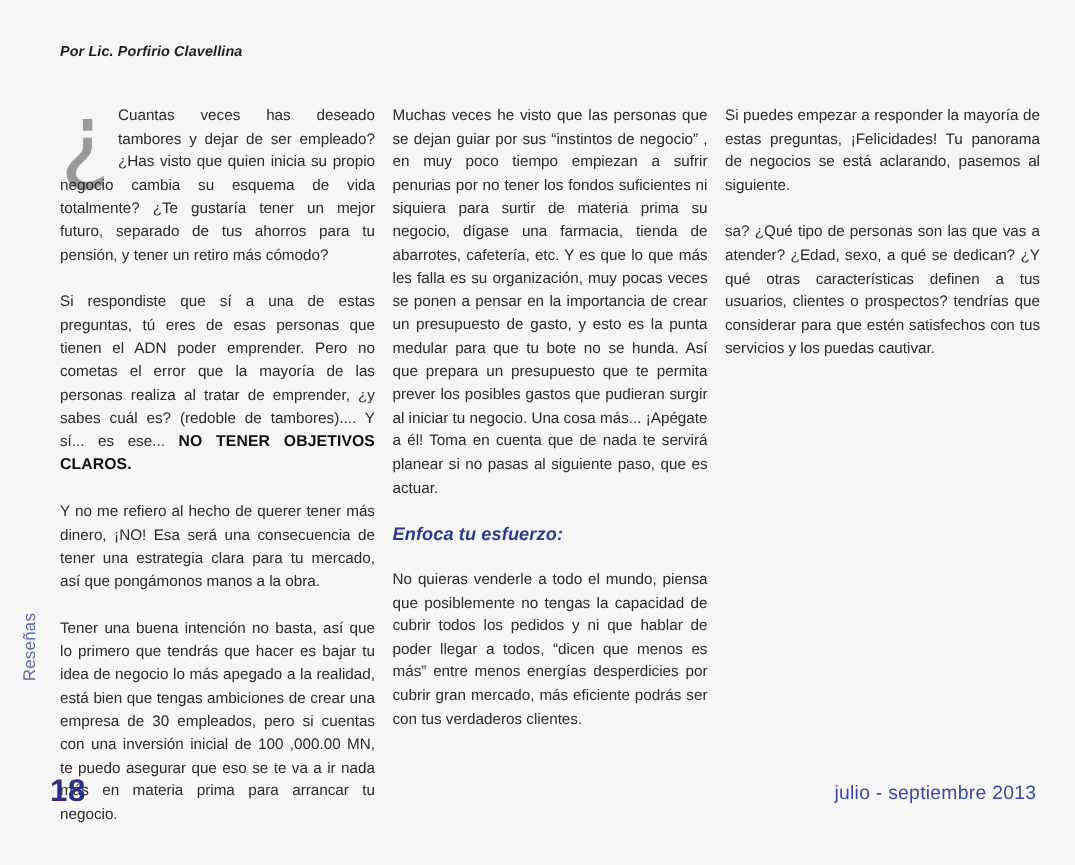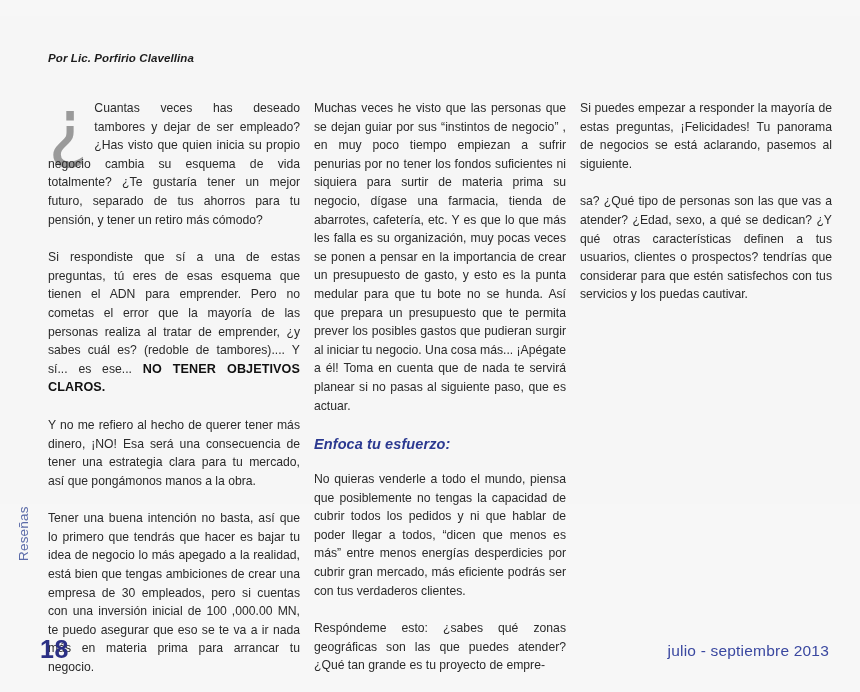--- a/index.html
+++ b/index.html
@@ -10,21 +10,21 @@
     width: 860px;
     height: 692px;
     background: #f7f7f7;
     font-family: "Liberation Sans", sans-serif;
     overflow: hidden;
     position: relative;
   }
 
   .page {
     position: absolute;
-    left: 0; top: 16px;
+    left: 0; top: 0;
     width: 860px;
     height: 488px;
     background: #f6f6f6;
   }
 
   
   .byline {
     position: absolute;
     left: 48px;
     top: 36px;
@@ -137,36 +137,35 @@
 <div class="page">
 
   <div class="byline">Por Lic. Porfirio Clavellina</div>
 
   <div class="columns">
 
     <div class="col">
 
       <p class="body dropcap-para"><span class="dropcap">¿</span><span>Cuantas veces has deseado tambores y dejar de ser empleado? ¿Has visto que quien inicia su propio negocio cambia su esquema de vida totalmente? ¿Te gustaría tener un mejor futuro, separado de tus ahorros para tu pensión, y tener un retiro más cómodo?</span></p>
 
-      <p class="body"><span>Si respondiste que sí a una de estas preguntas, tú eres de esas esquema que tienen el ADN para emprender. Pero no cometas el error que la mayoría de las personas realiza al tratar de emprender, ¿y sabes cuál es? (redoble de tambores).... Y sí... es ese... </span><b class="strong">NO TENER OBJETIVOS CLAROS.</b></p>
+      <p class="body"><span>Si respondiste que sí a una de estas preguntas, tú eres de esas personas que tienen el ADN poder emprender. Pero no cometas el error que la mayoría de las personas realiza al tratar de emprender, ¿y sabes cuál es? (redoble de tambores).... Y sí... es ese... </span><b class="strong">NO TENER OBJETIVOS CLAROS.</b></p>
 
       <p class="body">Y no  me refiero al hecho de querer tener más dinero, ¡NO! Esa será una consecuencia de tener una estrategia clara para tu mercado, así que pongámonos manos a la obra.</p>
 
       <p class="body">Tener una buena intención no basta, así que lo primero que tendrás que hacer es bajar tu idea de negocio lo más apegado a la realidad, está bien que tengas ambiciones de crear una empresa de 30 empleados, pero si cuentas con una inversión inicial de 100 ,000.00 MN, te puedo asegurar que eso se te va a ir nada más en materia prima para arrancar tu negocio.</p>
     </div>
 
     <div class="col">
 
       <p class="body">Muchas veces he visto que las personas que se dejan guiar por sus “instintos de negocio” , en muy poco tiempo empiezan a sufrir penurias por no tener los fondos suficientes ni siquiera para surtir de materia prima su negocio, dígase una farmacia, tienda de abarrotes, cafetería, etc. Y es que lo que más les falla es su organización, muy pocas veces se ponen a pensar en la importancia de crear un presupuesto de gasto, y esto es la punta medular para que tu bote no se hunda. Así que prepara un presupuesto que te permita prever los posibles gastos que pudieran surgir al iniciar tu negocio. Una cosa más... ¡Apégate a él!  Toma en cuenta que de nada te servirá planear si no pasas al siguiente paso, que es actuar.</p>
 
       <div class="section-head">Enfoca tu esfuerzo:</div>
 
       <p class="body">No quieras venderle a todo el mundo, piensa que posiblemente no tengas la capacidad de cubrir todos los pedidos y ni que hablar de poder llegar a todos, “dicen que menos es más” entre menos energías desperdicies por cubrir gran mercado, más eficiente podrás ser con tus verdaderos clientes.</p>
 
-      <p class="body">Respóndeme esto: ¿sabes qué zonas geográficas son las que puedes atender? ¿Qué tan grande es tu proyecto de empre-</p>
     </div>
 
     <div class="col">
 
       <p class="body">Si puedes empezar a responder la mayoría de estas preguntas, ¡Felicidades! Tu panorama de negocios se está aclarando, pasemos al siguiente.</p>
 
       <p class="body">sa? ¿Qué tipo de personas son las que vas a atender? ¿Edad, sexo, a qué se dedican? ¿Y qué otras características definen a tus usuarios, clientes o prospectos? tendrías que considerar para que estén satisfechos con tus servicios y los puedas cautivar.</p>
     </div>
 
   </div>

